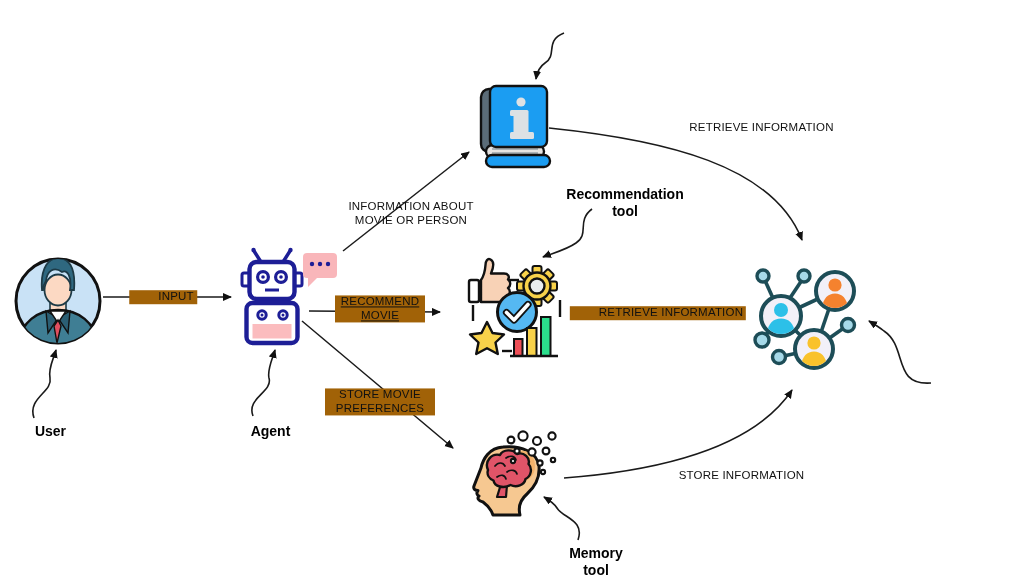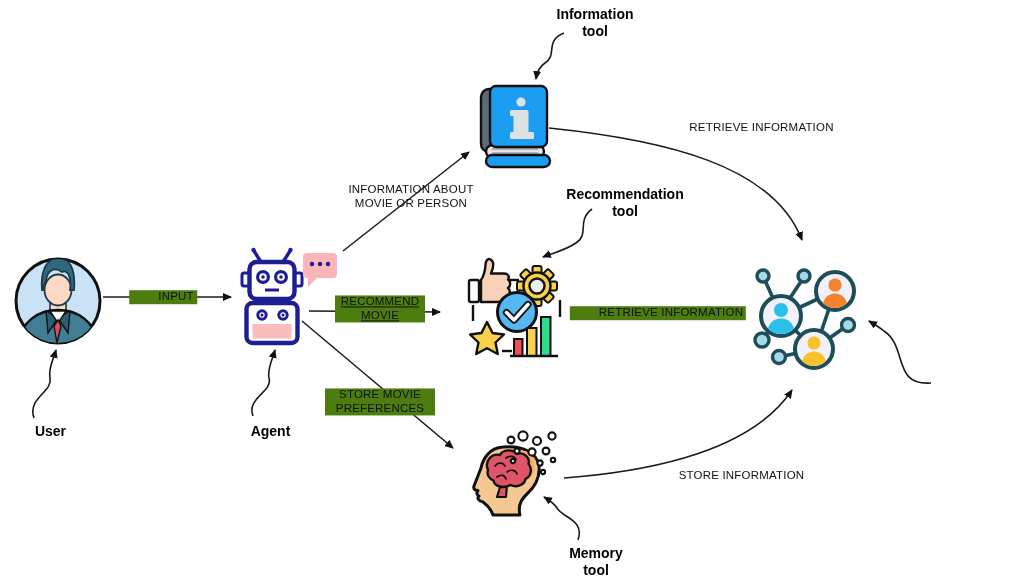--- a/index.html
+++ b/index.html
@@ -3,21 +3,21 @@
 <meta charset="utf-8">
 <style>
   html,body{margin:0;padding:0;background:#fff;}
   #canvas{position:relative;width:1018px;height:584px;background:#fff;overflow:hidden;
           font-family:"Liberation Sans", sans-serif;}
   #diagram-svg{position:absolute;left:0;top:0;}
   .lbl{position:absolute;transform:translate(-50%,-50%);text-align:center;color:#111;
        line-height:1.18;white-space:normal;}
   .caps{font-size:11.5px;letter-spacing:.2px;}
   .bold{font-size:14px;font-weight:bold;color:#000;}
-  .bg{background:#4d7c0f;padding:0 3px;}
+  .bg{background:#a16207;padding:0 3px;}
   .nowrap{white-space:nowrap;padding-left:29px;}
 </style>
 </head>
 <body>
 
 <div id="canvas">
 
 <svg id="diagram-svg" width="1018" height="584" viewBox="0 0 1018 584">
   <defs>
     <marker id="ah" markerUnits="userSpaceOnUse" markerWidth="12" markerHeight="10" refX="8" refY="4" orient="auto">
@@ -209,25 +209,24 @@
           <circle cx="804" cy="276" r="6"></circle>
       <circle cx="848" cy="325" r="6.5"></circle>
           <circle cx="762" cy="340" r="7"></circle>
       <circle cx="779" cy="357" r="6.5"></circle>
     </g>
   </g>
 </svg>
 
 <div class="lbl bold nowrap" style="left:36px;top:431px;">User</div>
 <div class="lbl bold nowrap" style="left:256px;top:431px;text-align:right;">Agent</div>
-<div class="lbl bold" style="left:595px;top:23px;width:92px;">Information tool</div>
 <div class="lbl bold" style="left:625px;top:203px;width:118px;">Recommendation tool</div>
 <div class="lbl bold" style="left:596px;top:562px;width:62px;">Memory tool</div>
 
 <div class="lbl caps bg nowrap" style="left:163px;top:297px;">INPUT</div>
-<div class="lbl caps" style="left:411px;top:197px;width:142px;text-align:center;">INFORMATION ABOUT MOVIE OR PERSON</div>
+<div class="lbl caps" style="left:411px;top:214px;width:142px;text-align:center;">INFORMATION ABOUT MOVIE OR PERSON</div>
 <div class="lbl caps bg" style="left:380px;top:309px;width:84px;text-decoration:underline;">RECOMMEND MOVIE</div>
 <div class="lbl caps bg" style="left:380px;top:402px;width:104px;">STORE MOVIE PREFERENCES</div>
 <div class="lbl caps nowrap" style="left:747px;top:128px;">RETRIEVE INFORMATION</div>
 <div class="lbl caps bg nowrap" style="left:658px;top:313px;">RETRIEVE INFORMATION</div>
 <div class="lbl caps nowrap" style="left:727px;top:476px;">STORE INFORMATION</div>
 
 </div>
 
 </body></html>

